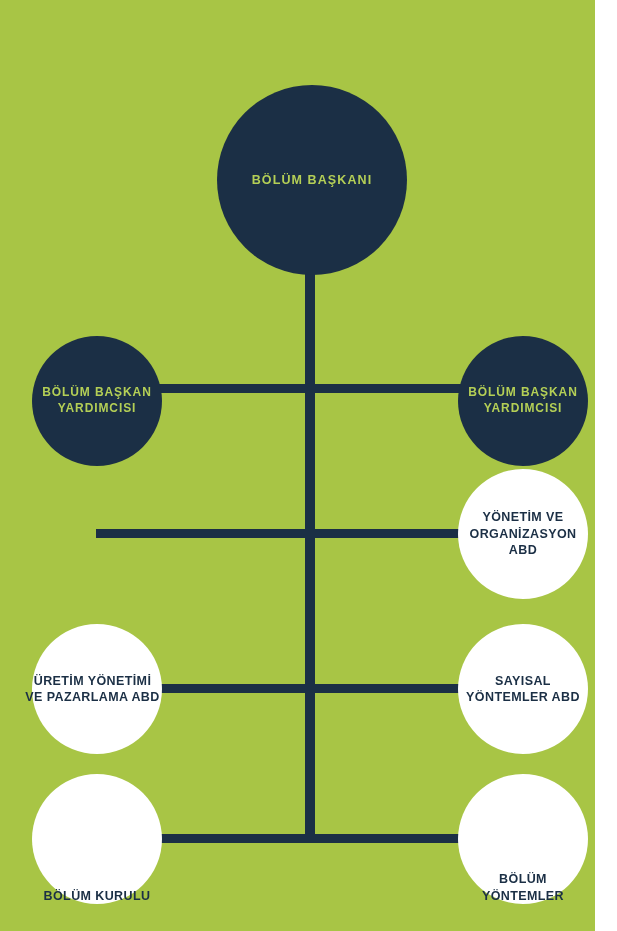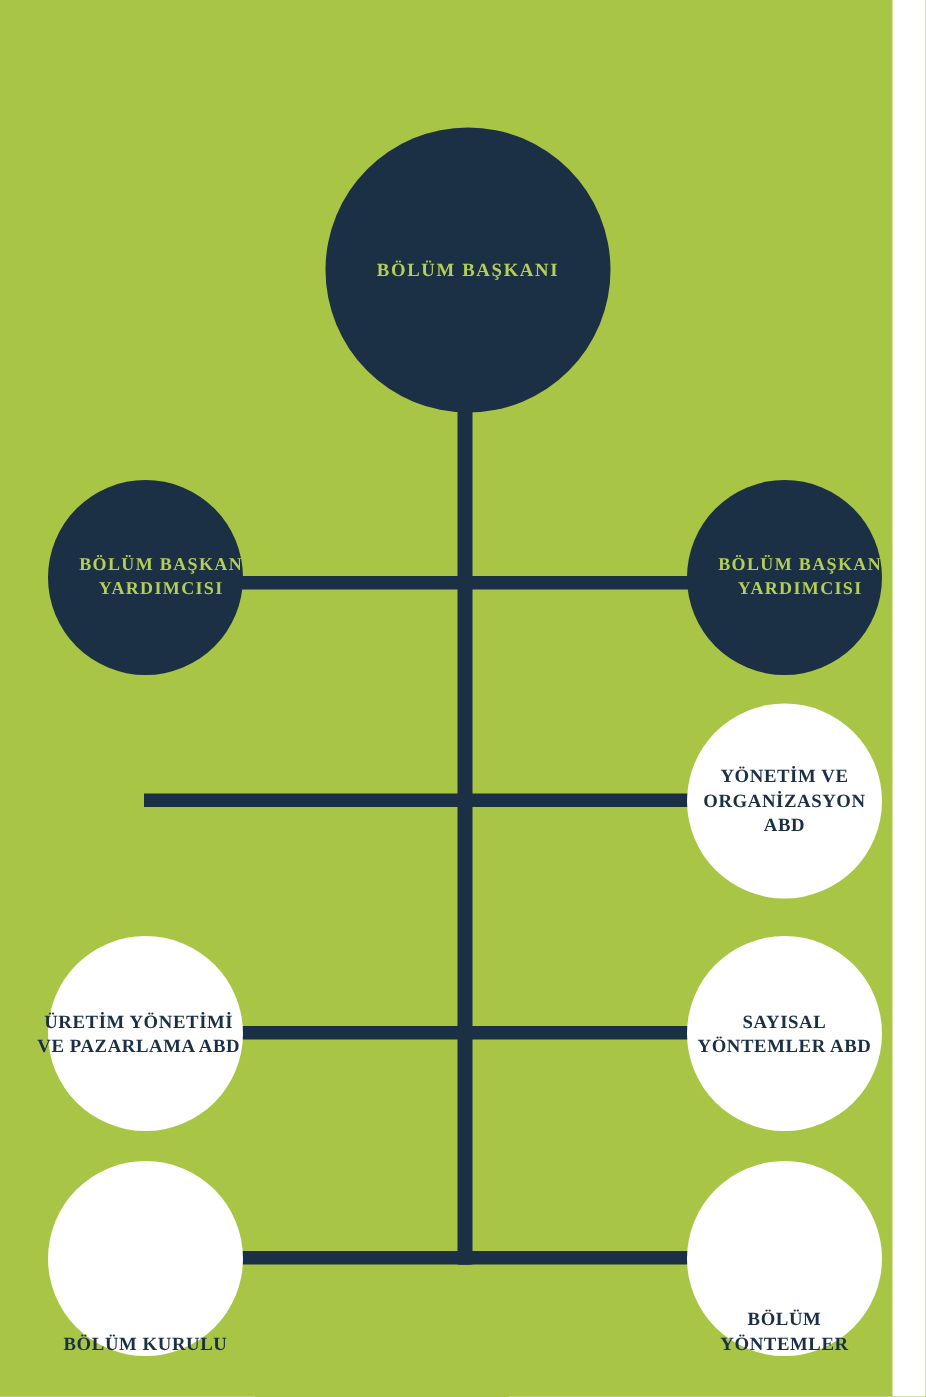--- a/index.html
+++ b/index.html
@@ -11,21 +11,20 @@
     height: 931px;
     overflow: hidden;
     font-family: "Liberation Sans", sans-serif;
   }
   #org-chart {
     position: relative;
     width: 595px;
     height: 931px;
     background: #a8c545;
     overflow: hidden;
-    font-family: Liberation Serif, serif;
   }
 
   
   .trunk {
     position: absolute;
     background: #1b2f45;
   }
   .trunk-vertical {
     left: 305px;
     top: 180px;
@@ -99,21 +98,21 @@
   .node-white .node-label {
     color: #1b2f45;
     font-size: 12.5px;
     font-weight: 600;
     letter-spacing: 0.4px;
   }
 
   .col-left  { left: 32px; }
   .col-right { left: 458px; }
 
-  .row-1 { top: 320px; justify-content: flex-end; }
+  .row-1 { top: 336px; }
   .row-2 { top: 469px; }
   .row-3 { top: 624px; }
   .row-4 { top: 774px; align-items: flex-end; }
 
   
   .node-wide .node-label {
     width: 148px;
     margin-left: -9px;
   }
 </style>

